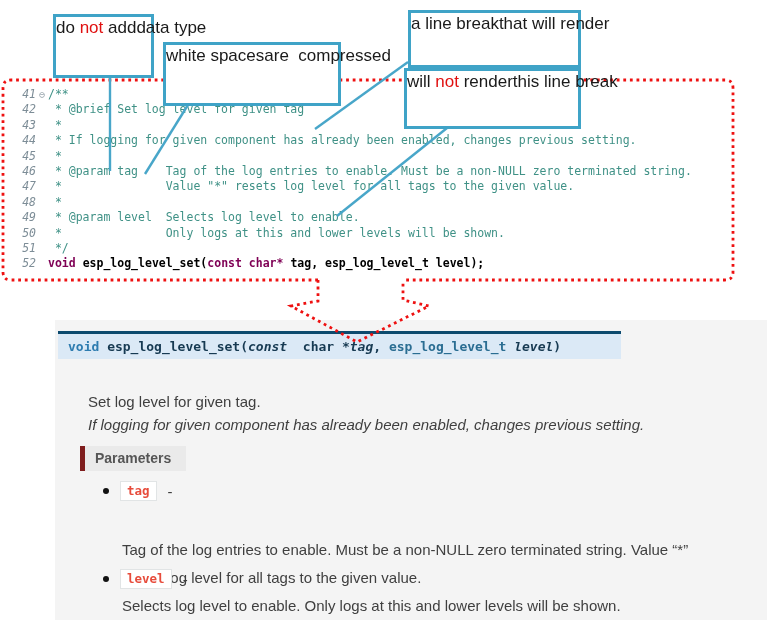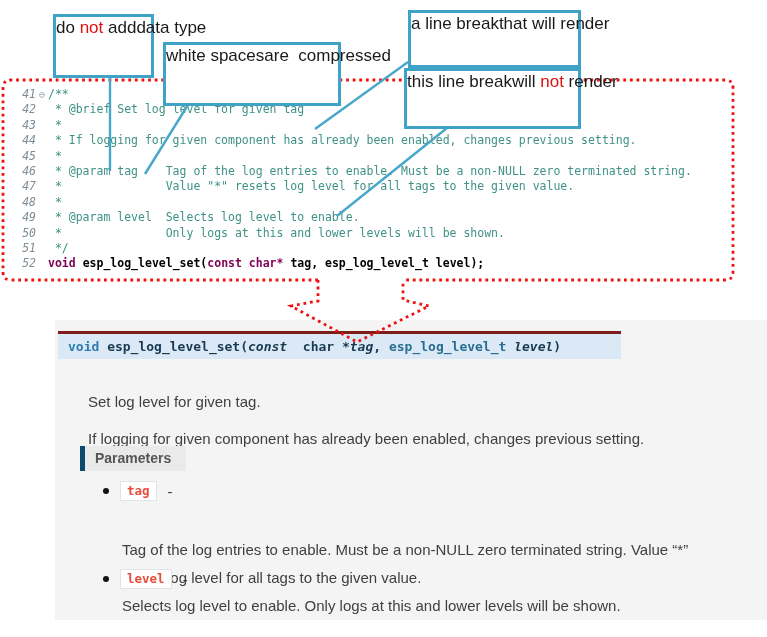--- a/index.html
+++ b/index.html
@@ -25,28 +25,28 @@
   .tok-pl{color:#000;font-weight:bold;}
 
   
   #overlay{position:absolute;left:0;top:0;z-index:20;pointer-events:none;}
   .teal-line{stroke:#48a6c9;stroke-width:2.4;fill:none;}
   .red-dots{stroke:#ee1111;stroke-width:2.8;fill:none;stroke-dasharray:2.8 3.8;}
 
   
   #doc-panel{position:absolute;left:55px;top:320px;width:712px;height:300px;background:#f4f4f4;z-index:10;}
   #sig-bar{position:absolute;left:3px;top:11px;width:563px;height:28px;background:#dbe9f6;
-           border-top:3px solid #7f1d1d;box-sizing:border-box;
+           border-top:3px solid #0c4a6e;box-sizing:border-box;
            font-family:"DejaVu Sans Mono","Liberation Mono",monospace;font-size:13px;font-weight:bold;
            color:#173a52;white-space:pre;padding:5px 16px 0 10px;}
   .sig-kw{color:#2e7cb0;}
   .sig-it{font-style:italic;}
   .sig-type2{color:#2a6d92;}
   .doc-p{position:absolute;left:33px;font-size:15px;color:#3f3f3f;white-space:nowrap;margin-top:22px;}
-  #params-box{position:absolute;left:25px;top:126px;background:#eaeaea;border-left:5px solid #0c4a6e;
+  #params-box{position:absolute;left:25px;top:126px;background:#eaeaea;border-left:5px solid #7f1d1d;
               padding:4px 15px 5px 10px;font-size:14px;font-weight:bold;color:#555;}
   .param-row{position:absolute;left:48px;display:flex;align-items:center;gap:11px;}
   .bullet{width:6px;height:6px;border-radius:50%;background:#111;flex:none;}
   .literal{font-family:"DejaVu Sans Mono","Liberation Mono",monospace;font-size:12.5px;font-weight:bold;
            color:#e74c3c;background:#fff;border:1px solid #e1e4e5;padding:1px 6px 2px 6px;}
   .pdash{font-size:15px;color:#3f3f3f;}
   .param-desc{position:absolute;left:67px;width:598px;font-size:15px;line-height:27.5px;color:#3f3f3f;}
 </style>
 </head>
 <body>
@@ -139,30 +139,30 @@
     <span>white spaces</span>
     <span>are  compressed</span>
   </div>
 
   <div class="callout" style="left:408px;top:10px;width:167px;height:52px;">
     <span>a line break</span>
     <span>that will render</span>
   </div>
 
   <div class="callout" style="left:404px;top:68px;width:171px;height:55px;">
+    <span><span>will </span><span class="red">not</span><span> render</span></span>
     <span>this line break</span>
-    <span><span>will </span><span class="red">not</span><span> render</span></span>
   </div>
 
   <div id="doc-panel">
 
     <div id="sig-bar"><span class="sig-kw">void </span><span>esp_log_level_set</span><span>(</span><span class="sig-it">const</span><span>  char *</span><span class="sig-it">tag</span><span>, </span><span class="sig-type2">esp_log_level_t </span><span class="sig-it">level</span><span>)</span></div>
 
     <div class="doc-p" style="top:51px;">Set log level for given tag.</div>
-    <div class="doc-p" style="top:88px;">If logging for given component has already been enabled, changes previous setting.</div>
+    <div class="doc-p" style="top:74px;font-style:italic;">If logging for given component has already been enabled, changes previous setting.</div>
 
     <div id="params-box">Parameters</div>
 
     <div class="param-row" style="top:161px;">
       <span class="bullet"></span>
       <span class="literal">tag</span>
       <span class="pdash">-</span>
     </div>
     <div class="param-desc" style="top:196px;margin-top:20px;">Tag of the log entries to enable. Must be a non-NULL zero terminated string. Value “*” resets log level for all tags to the given value.</div>
 

